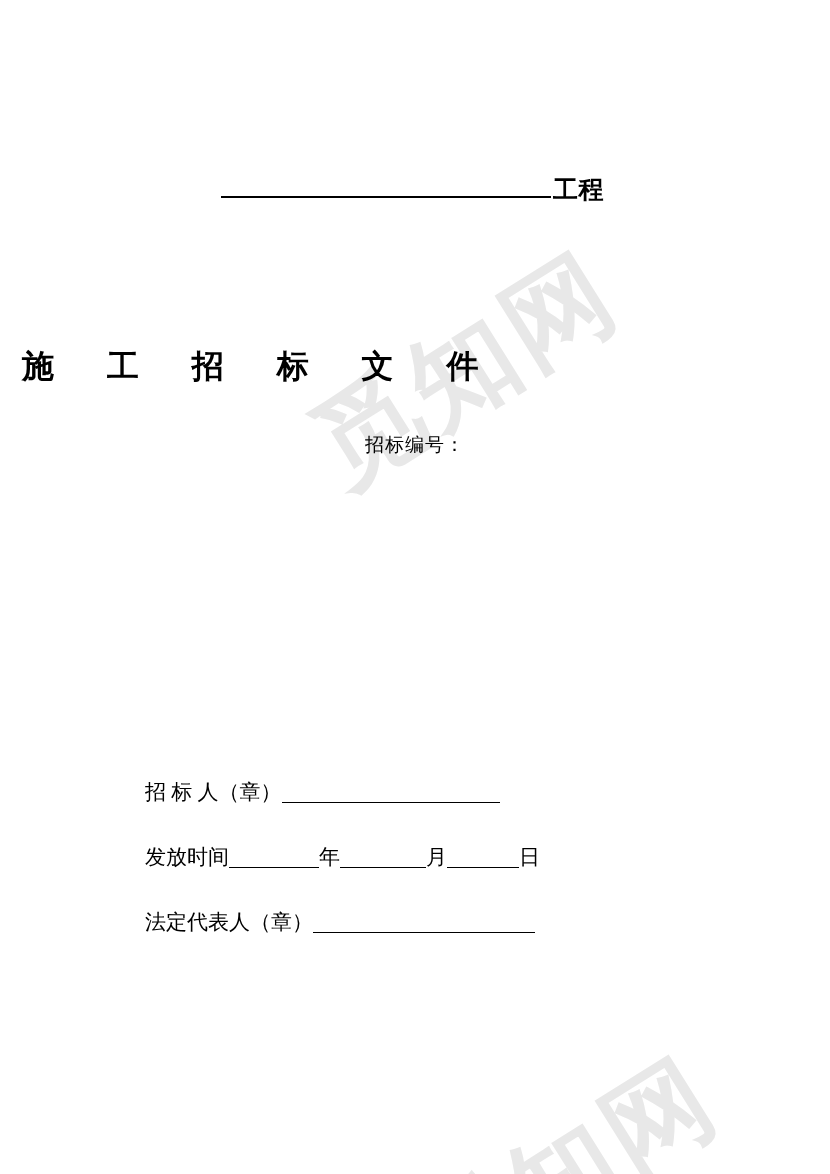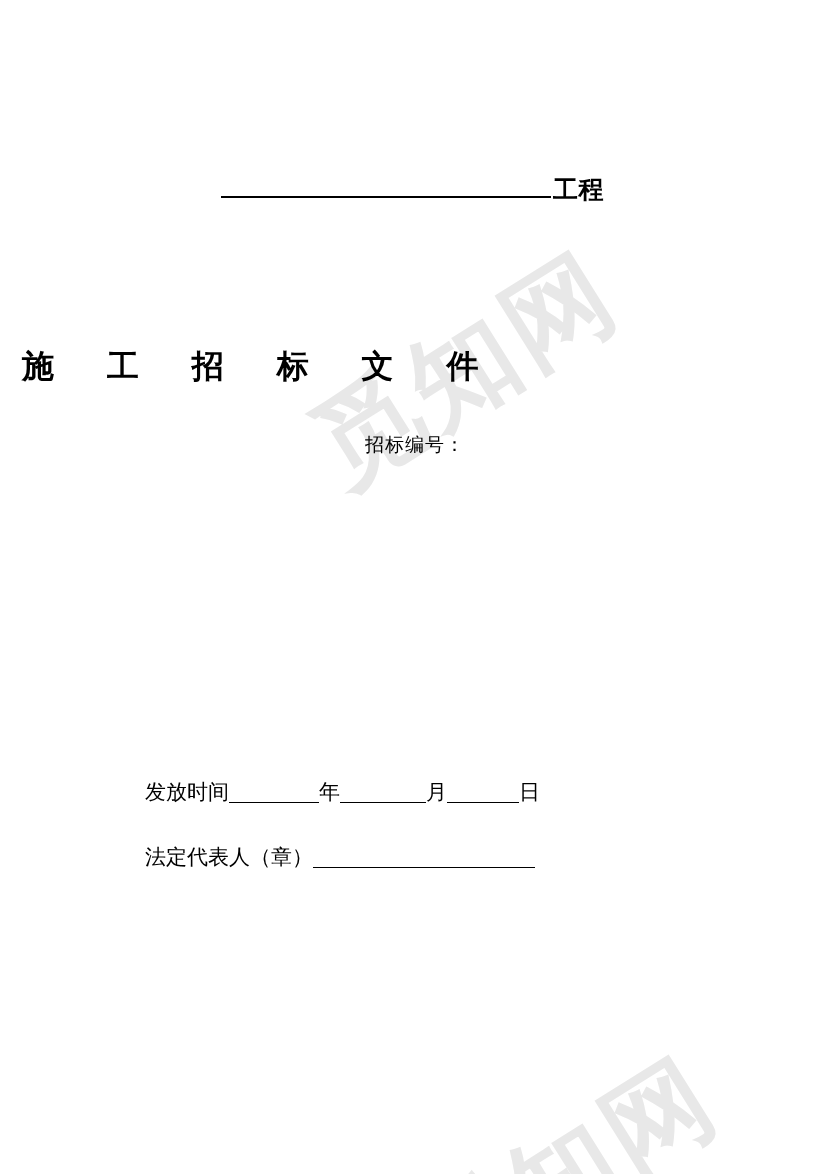--- a/index.html
+++ b/index.html
@@ -141,20 +141,23 @@
     <div class="project-line">
       <span class="blank"></span><span>工程</span>
     </div>
 
     <div class="main-title">施 工 招 标 文 件</div>
 
     <div class="bid-no">招标编号：</div>
 
     <div class="sig-block">
 
+      <div class="sig-row">
+        <span class="sig-label spaced">招        标      人（章）</span><span class="uline u-long"></span>
+      </div>
 
       <div class="sig-row">
         <span class="sig-label">发放时间</span><span class="uline u-s1"></span><span>年</span><span class="uline u-s2"></span><span>月</span><span class="uline u-s3"></span><span>日</span>
       </div>
 
       <div class="sig-row">
         <span class="sig-label">法定代表人（章）</span><span class="uline u-med"></span>
       </div>
 
     </div>

